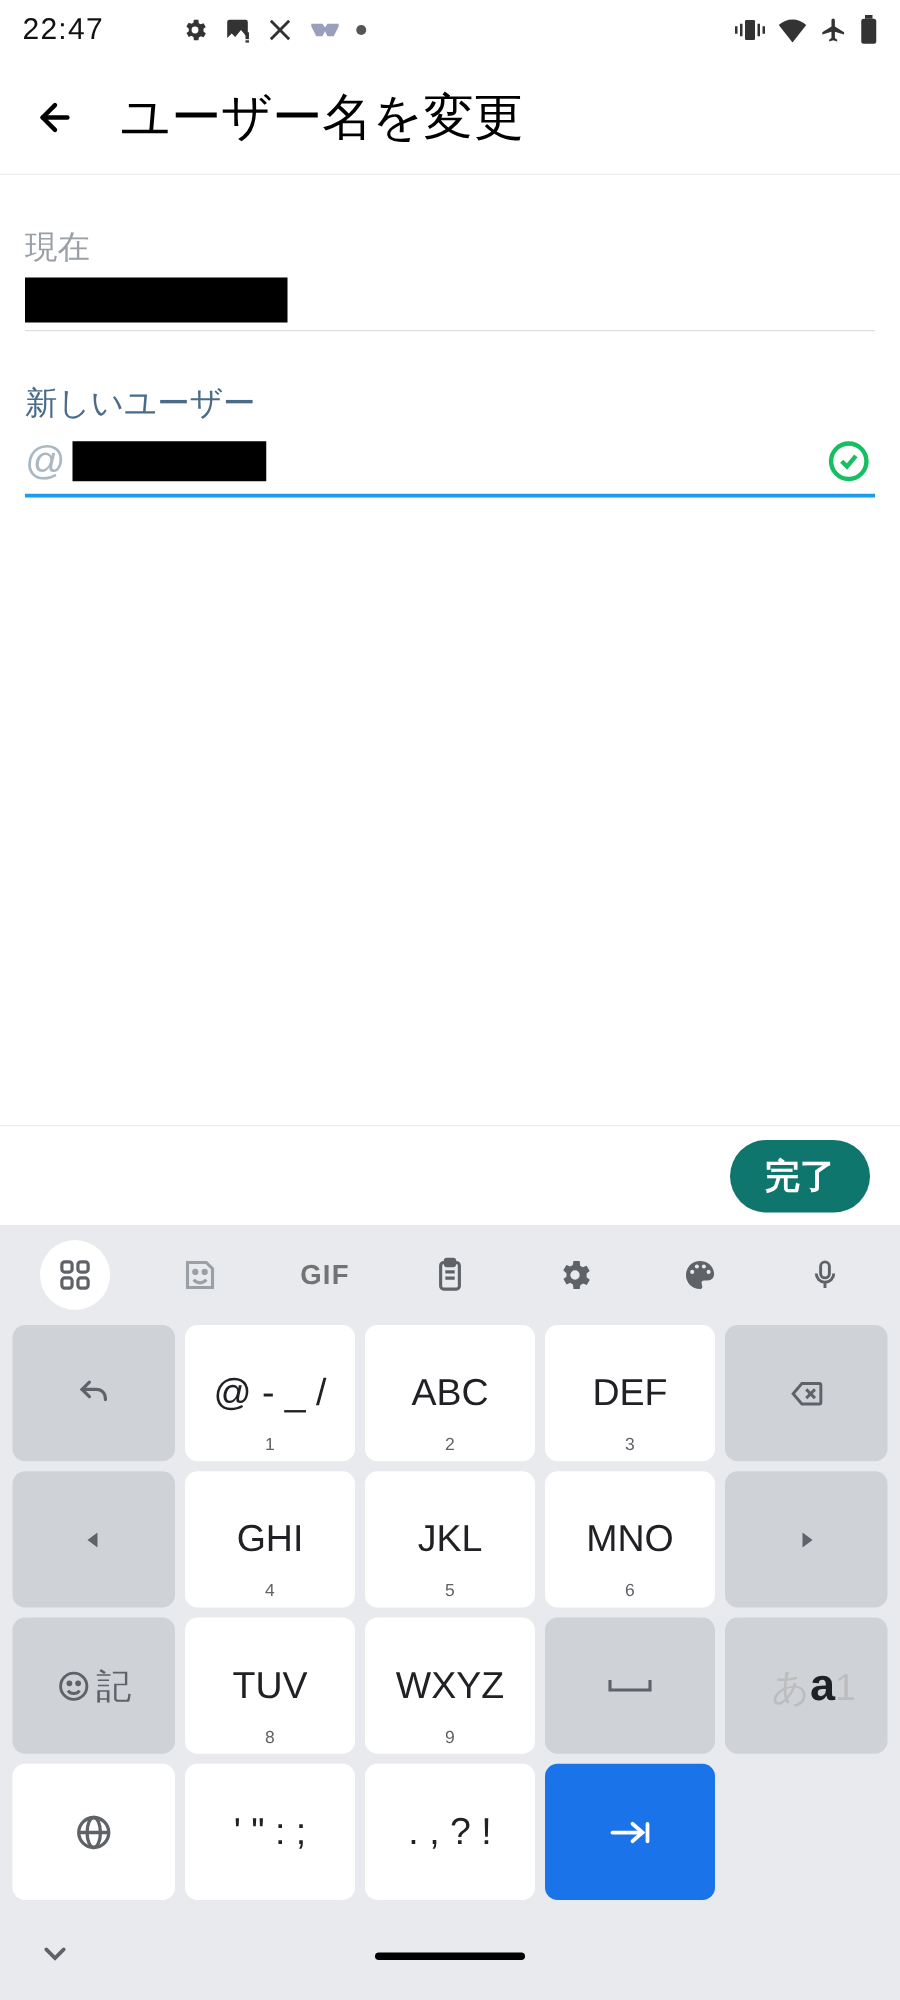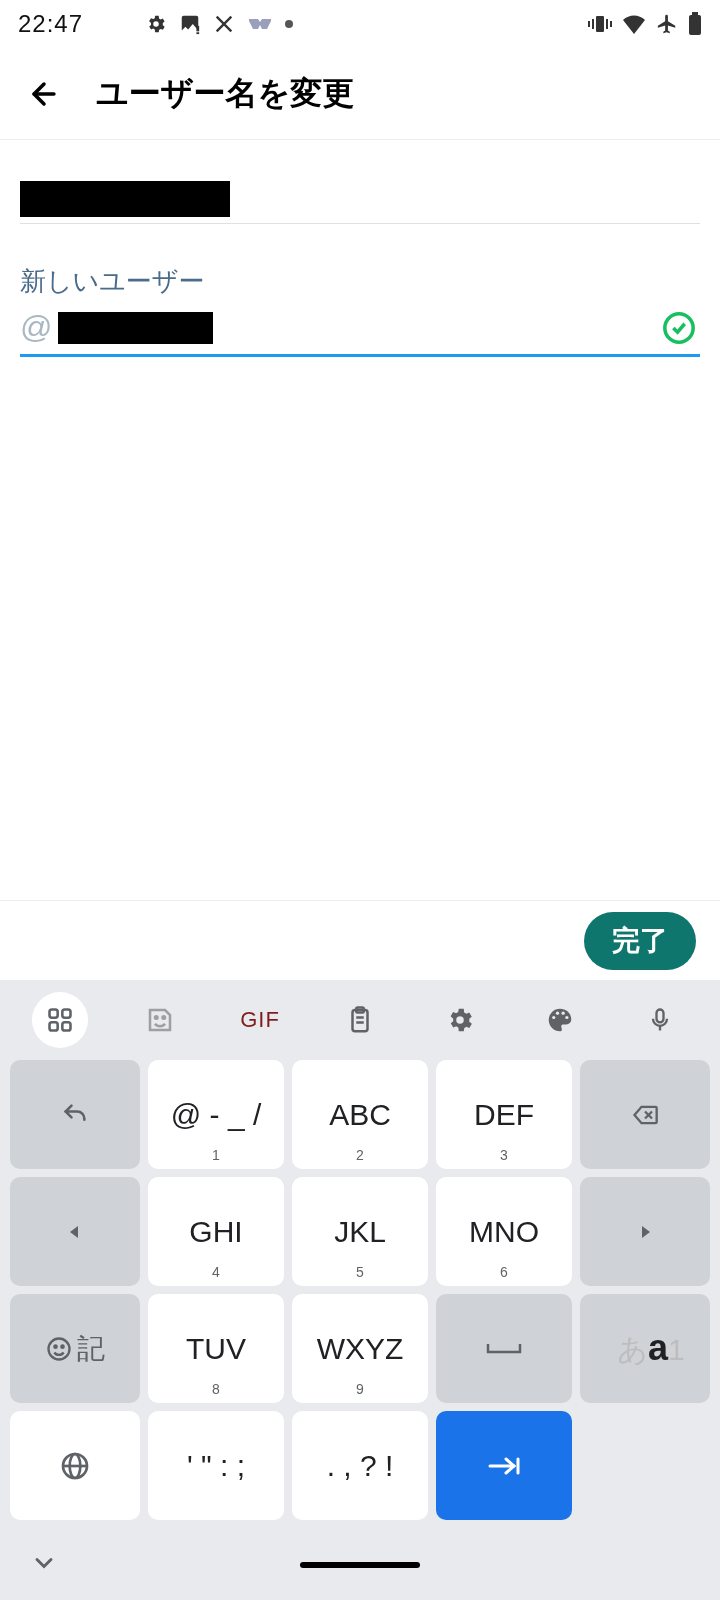--- a/index.html
+++ b/index.html
@@ -5,40 +5,40 @@
   * { box-sizing: border-box; margin: 0; padding: 0; }
   html, body { width: 720px; height: 1600px; font-family: -apple-system, "Helvetica Neue", Arial, sans-serif; background: #fff; overflow: hidden; }
   .statusbar { height: 48px; display: flex; align-items: center; padding: 0 18px; font-size: 24px; font-weight: 500; color: #111; gap: 48px; }
   .statusbar .time { margin-right: 14px; letter-spacing: 1px; }
   .statusbar .left-icons { display: flex; align-items: center; gap: 12px; }
   .statusbar .spacer { flex: 1; }
   .statusbar .right-icons { display: flex; align-items: center; gap: 10px; }
   .sb-ico { display: inline-flex; align-items: center; justify-content: center; }
   .dot { width:8px; height:8px; border-radius:50%; background:#555; display:inline-block; }
   .appbar { height: 92px; display:flex; align-items:center; padding: 0 20px; border-bottom: 1px solid #eee; gap: 28px; }
-  .appbar .title { font-size: 32px; font-weight: 700; }
+  .appbar .title { font-size: 40px; font-weight: 400; }
   .back-btn { width:48px; height:48px; display:flex; align-items:center; justify-content:center; }
   .content { padding: 0 20px; }
   .field-block { padding-top: 40px; }
   .field-label { color: #9aa0a6; font-size: 26px; margin-bottom: 6px; }
   .field-label.blue { color: #4a6b8a; }
   .readonly-value { display:flex; align-items:center; height:44px; border-bottom:1px solid #e0e0e0; padding-bottom:6px; }
   .redact { background:#000; width:210px; height:36px; }
   .input-row { display:flex; align-items:center; border-bottom:3px solid #1d9bf0; padding: 4px 0 8px 0; gap:6px; position: relative; }
   .at-symbol { color:#aab8c2; font-size:32px; }
   .input-redact { background:#000; width:155px; height:32px; }
   .username-input { flex:1; border:none; outline:none; font-size:30px; background:transparent; }
   .check-badge { position:absolute; right:4px; width:34px; height:34px; }
   .done-bar { position:absolute; left:0; right:0; top: 900px; height:80px; border-top:1px solid #eee; display:flex; align-items:center; justify-content:flex-end; padding-right: 24px; background:#fff; }
   .done-btn { background:#0f766e; color:#fff; border:none; border-radius:30px; padding: 10px 28px; font-size:28px; font-weight:600; }
   .keyboard { position:absolute; left:0; right:0; bottom:0; height:620px; background:#e8eaed; display:flex; flex-direction:column; }
   .kb-toolbar { height:80px; display:flex; align-items:center; justify-content:space-around; padding:0 10px; }
   .kb-tool { width:56px; height:56px; display:flex; align-items:center; justify-content:center; color:#5f6368; }
   .kb-tool.active { background:#fff; border-radius:50%; }
-  .gif-label { font-size:22px; font-weight:400; color:#7f1d1d; letter-spacing:1px; }
+  .gif-label { font-size:22px; font-weight:700; color:#737373; letter-spacing:1px; }
   .kb-grid { flex:1; display:grid; grid-template-columns: 130px 1fr 1fr 1fr 130px; grid-template-rows: repeat(4, 1fr); gap:8px; padding:0 10px 10px 10px; }
   .key { background:#fff; border-radius:10px; display:flex; flex-direction:column; align-items:center; justify-content:center; font-size:28px; color:#202124; position:relative; }
   .key .sub { font-size:14px; color:#5f6368; position:absolute; bottom:6px; }
   .key.dark { background:#cfd3d8; }
   .key.blue { background:#1a73e8; color:#fff; }
   .key .main { font-size:30px; font-weight:500; }
   .navbar { height:70px; display:flex; align-items:center; justify-content:space-between; padding:0 30px; }
   .nav-chevron { color:#5f6368; }
   .nav-pill { width:120px; height:6px; background:#000; border-radius:3px; margin:0 auto;}
   .key-mode-label { font-size:30px;margin-left:12px; }
@@ -112,20 +112,21 @@
     <svg width="34" height="34" viewBox="0 0 24 24" fill="none" stroke="#000" stroke-width="2.5" stroke-linecap="round" stroke-linejoin="round">
         <path d="M19 12H5"></path>
         <path d="M12 19l-7-7 7-7"></path>
       </svg>
   </div>
   <div class="title">ユーザー名を変更</div>
 </div>
 
 <div class="content">
   <div class="field-block">
+    <div class="field-label">現在</div>
     <div class="readonly-value">
       <div class="redact"></div>
     </div>
   </div>
 
   <div class="field-block">
     <div class="field-label blue">新しいユーザー</div>
     <div class="input-row">
       <span class="at-symbol">@</span>
       <div class="input-redact"></div>

